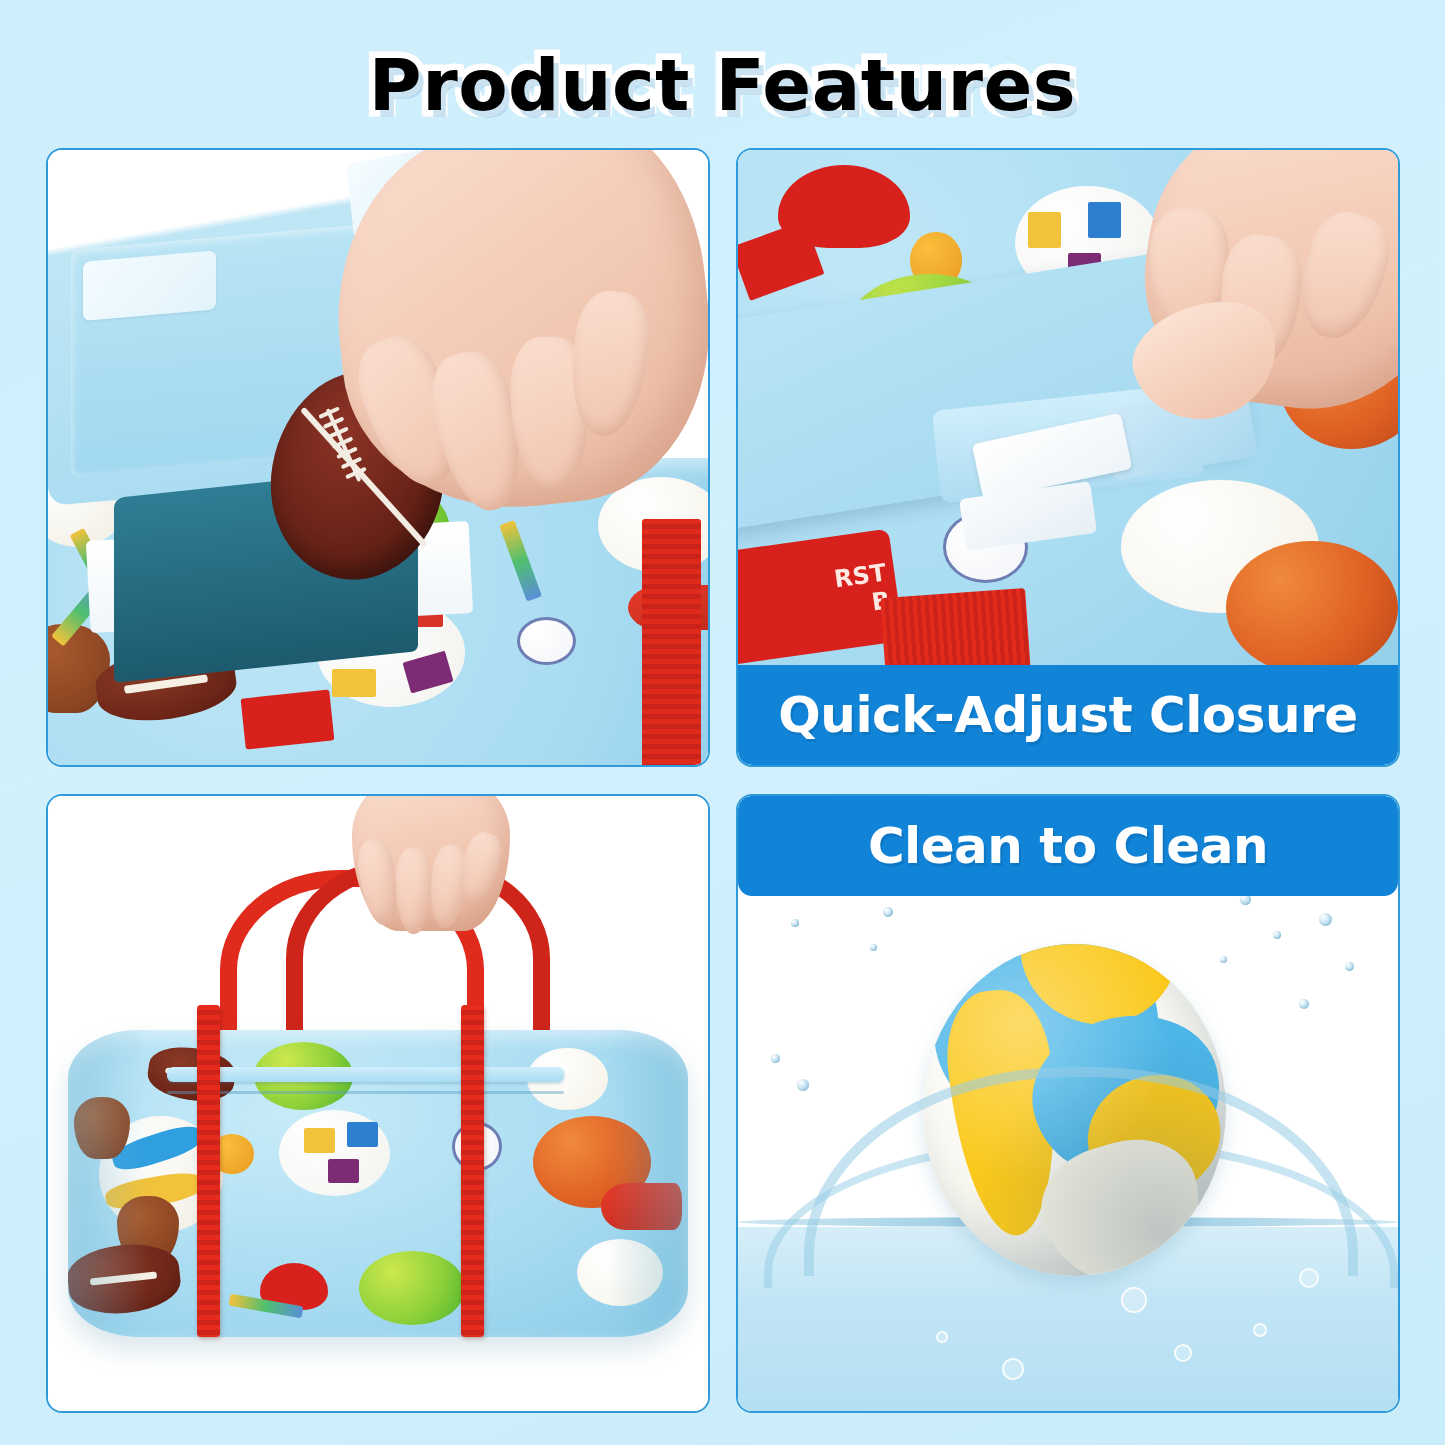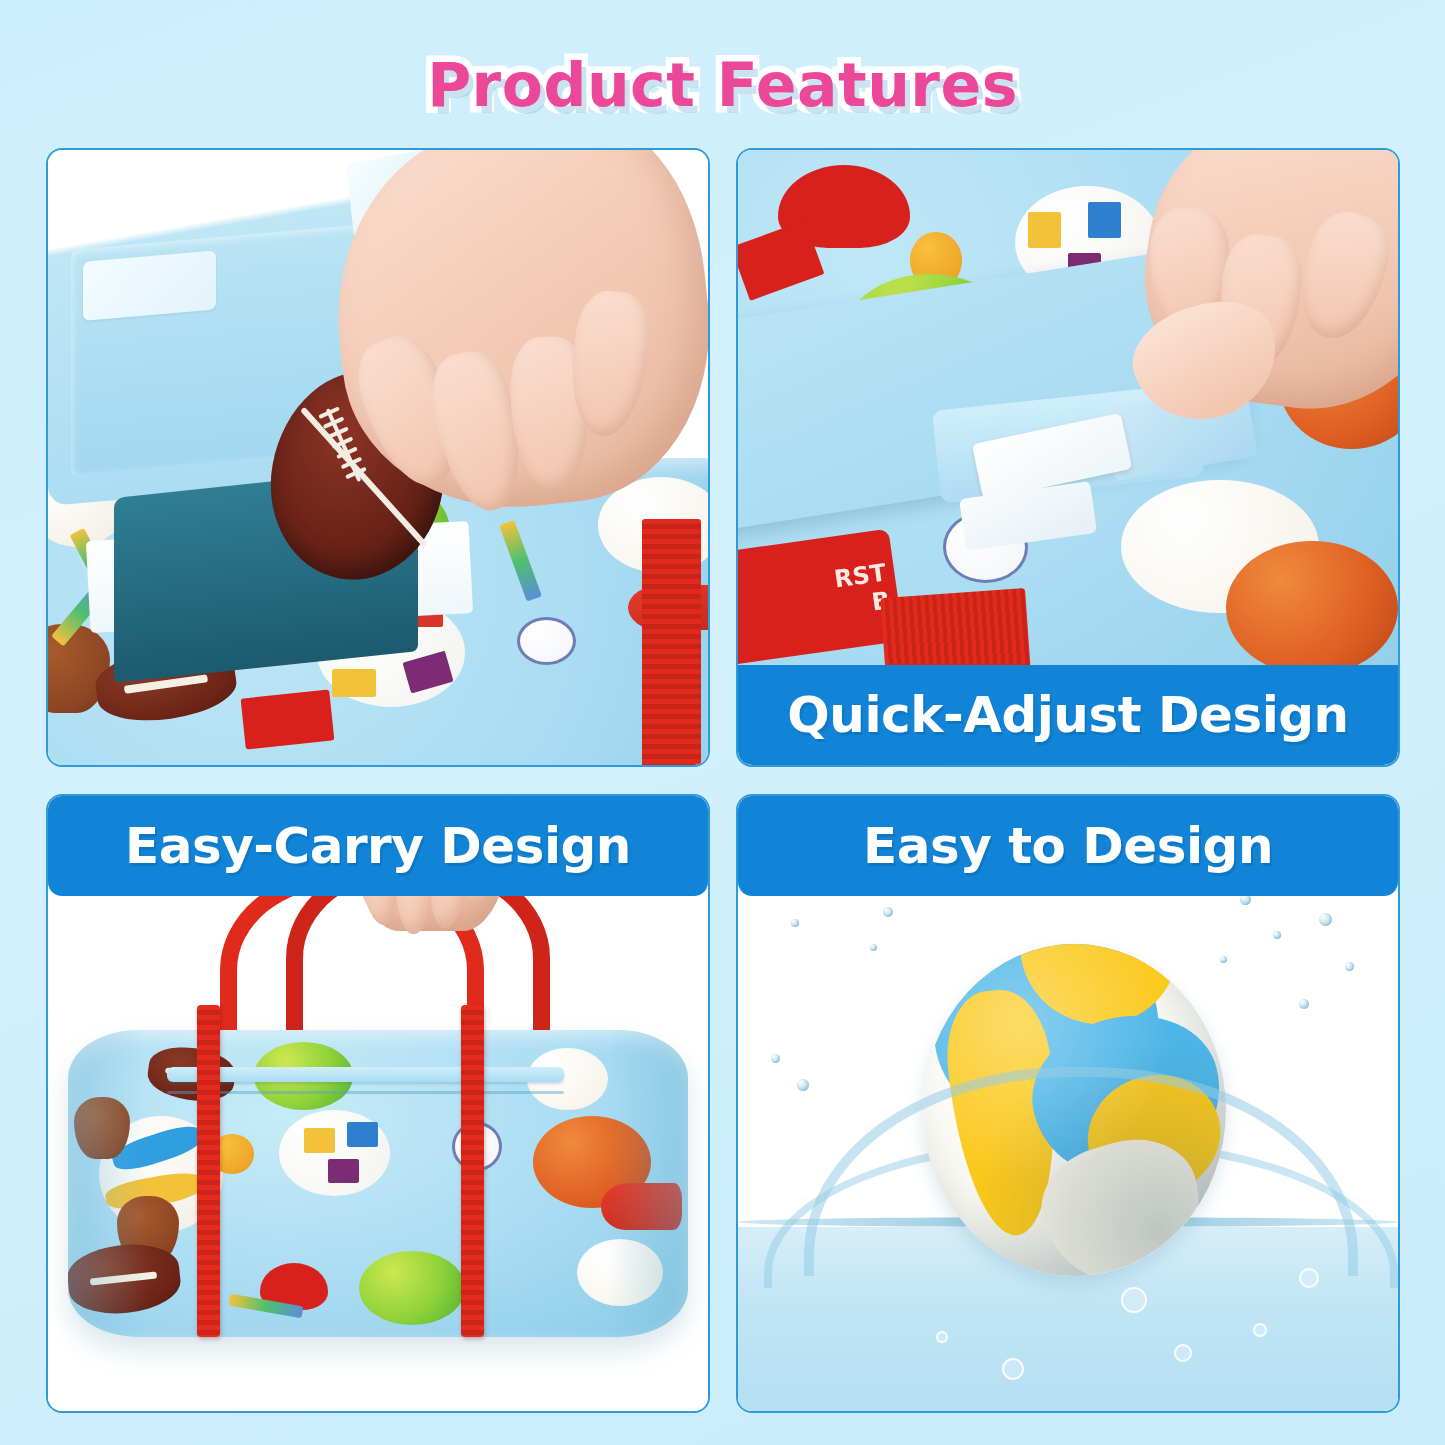--- a/index.html
+++ b/index.html
@@ -11,24 +11,24 @@
     position: relative;
   }
 
   
   .title-wrap {
     position: absolute;
     top: 30px; left: 0; width: 1445px; height: 110px;
     display: flex; align-items: center; justify-content: center;
   }
   .title {
-    font-size: 60px;
+    font-size: 72px;
     font-weight: 900;
     letter-spacing: 0.5px;
-    color: #ec4899;
+    color: #000000;
     font-family: "DejaVu Sans", sans-serif;
     -webkit-text-stroke: 13px #ffffff;
     paint-order: stroke fill;
     text-shadow: 5px 7px 0 rgba(140,190,225,0.45);
     white-space: nowrap;
   }
 
   
   .grid {
     position: absolute;
@@ -565,21 +565,21 @@
       </div>
       <div class="p2-thumb"></div>
 
       <div class="p2-label">
         <span>RST</span>
         <span>B</span>
       </div>
       <div class="p2-redstrap"></div>
     </div>
     <div class="caption">
-      <span>Quick-Adjust Design</span>
+      <span>Quick-Adjust Closure</span>
     </div>
   </div>
 
   <div class="panel">
     <div class="photo p3-scene">
 
       <div class="p3-arc"></div>
       <div class="p3-arc2"></div>
 
       <div class="p3-hand">
@@ -615,23 +615,20 @@
         <div class="p3-zip"></div>
         <div class="p3-zipline"></div>
         <div class="p3-endcap"></div>
         <div class="p3-endcap r"></div>
 
       </div>
 
       <div class="p3-handle" style="left:22.5%;top:34%;width:3.6%;height:54%;"></div>
       <div class="p3-handle" style="left:62.5%;top:34%;width:3.6%;height:54%;"></div>
     </div>
-    <div class="caption">
-      <span>Easy-Carry Design</span>
-    </div>
   </div>
 
   <div class="panel">
     <div class="photo p4-scene">
 
       <div class="drop" style="left:12%;top:14%;width:12px;height:12px;"></div>
       <div class="drop" style="left:8%;top:20%;width:8px;height:8px;"></div>
       <div class="drop" style="left:17%;top:9%;width:9px;height:14px;border-radius:50% 50% 50% 50%/60% 60% 40% 40%;"></div>
       <div class="drop" style="left:22%;top:18%;width:10px;height:10px;"></div>
       <div class="drop" style="left:20%;top:24%;width:7px;height:7px;"></div>
@@ -663,17 +660,17 @@
       <div class="p4-crown"></div>
 
       <div class="bub" style="left:58%;bottom:16%;width:26px;height:26px;"></div>
       <div class="bub" style="left:66%;bottom:8%;width:18px;height:18px;"></div>
       <div class="bub" style="left:40%;bottom:5%;width:22px;height:22px;"></div>
       <div class="bub" style="left:78%;bottom:12%;width:14px;height:14px;"></div>
       <div class="bub" style="left:30%;bottom:11%;width:12px;height:12px;"></div>
       <div class="bub" style="left:85%;bottom:20%;width:20px;height:20px;"></div>
     </div>
     <div class="caption">
-      <span>Easy to Design</span>
+      <span>Clean to Clean</span>
     </div>
   </div>
 
 </div>
 
 </body></html>

